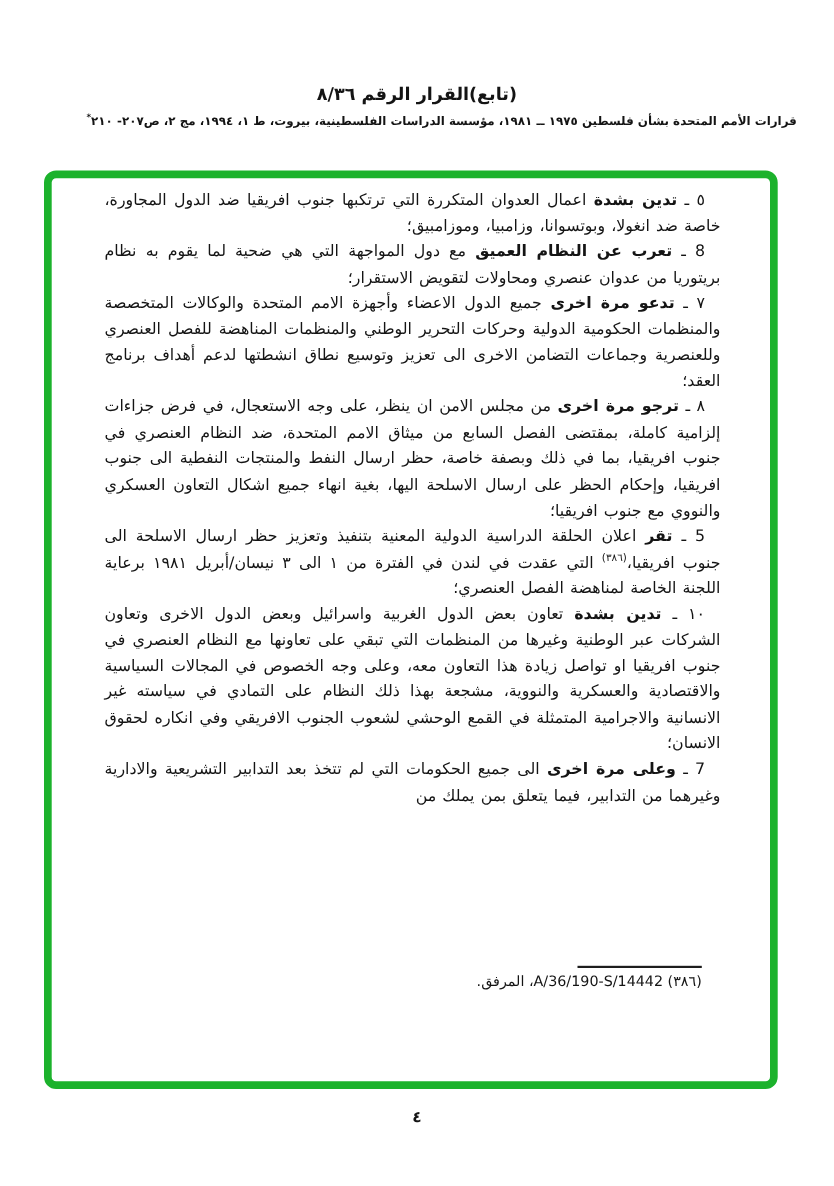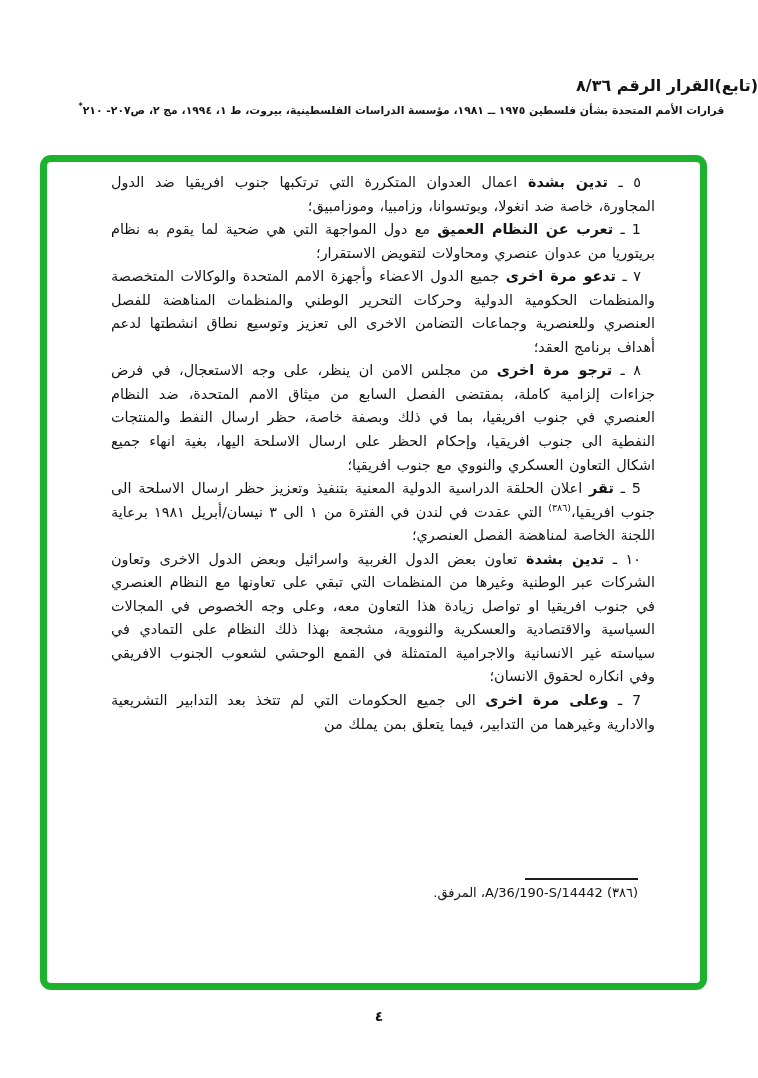--- a/index.html
+++ b/index.html
@@ -1,27 +1,27 @@
 <!DOCTYPE html>
 <html lang="ar"><head>
 <meta charset="utf-8">
 <style>
   html,body{margin:0;padding:0;}
   body{
     width:758px;height:1078px;position:relative;background:#ffffff;
     font-family:"DejaVu Sans", sans-serif;color:#141414;overflow:hidden;
   }
   .page-header{position:absolute;top:76px;left:0;width:758px;text-align:center;}
-  .doc-title{font-size:16px;font-weight:bold;letter-spacing:0.2px;text-align:right;}
+  .doc-title{font-size:16px;font-weight:bold;letter-spacing:0.2px;}
   .citation{margin-top:7px;font-size:10.8px;font-weight:bold;white-space:nowrap;padding-left:45px;}
   .citation sup{font-size:8px;}
   .body-frame{
     position:absolute;left:40px;top:155px;width:667px;height:835px;
     box-sizing:border-box;border:7px solid #1cb22c;border-radius:11px;
-    padding:9px 45px 0 64px;background:#ffffff;
+    padding:9px 45px 0 48px;background:#ffffff;
   }
   .paras p{
     margin:0;font-size:14.4px;line-height:23.55px;text-align:justify;
     text-indent:14px;word-spacing:1px;
   }
   .paras p b{font-weight:bold;}
   .paras sup{font-size:9.5px;line-height:0;}
   .footnote{position:absolute;top:716px;right:62px;width:330px;}
   .footnote-rule{width:113px;border-top:2px solid #1d1d1d;margin-bottom:5px;}
   .footnote-text{font-size:13px;text-align:right;white-space:nowrap;}
@@ -39,21 +39,21 @@
   <div class="citation"><span>قرارات الأمم المتحدة بشأن فلسطين ١٩٧٥ ــ ١٩٨١، مؤسسة الدراسات الفلسطينية، بيروت، ط ١، ١٩٩٤، مج ٢، ص٢٠٧- ٢١٠</span><sup>*</sup></div>
 </div>
 
 <div class="body-frame" dir="rtl" style="border-color: rgb(28, 178, 44);">
   <div class="paras">
   <p><span>٥ ـ</span>
     <b>تدين بشدة</b>
     <span>اعمال العدوان المتكررة التي ترتكبها جنوب افريقيا ضد الدول المجاورة، خاصة ضد انغولا، وبوتسوانا، وزامبيا، وموزامبيق؛</span><sup></sup>
     <span></span></p>
 
-  <p><span>1 ـ</span>
+  <p><span>8 ـ</span>
     <b>تعرب عن النظام العميق</b>
     <span>مع دول المواجهة التي هي ضحية لما يقوم به نظام بريتوريا من عدوان عنصري ومحاولات لتقويض الاستقرار؛</span><sup></sup>
     <span></span></p>
 
   <p><span>٧ ـ</span>
     <b>تدعو مرة اخرى</b>
     <span>جميع الدول الاعضاء وأجهزة الامم المتحدة والوكالات المتخصصة والمنظمات الحكومية الدولية وحركات التحرير الوطني والمنظمات المناهضة للفصل العنصري وللعنصرية وجماعات التضامن الاخرى الى تعزيز وتوسيع نطاق انشطتها لدعم أهداف برنامج العقد؛</span><sup></sup>
     <span></span></p>
 
   <p><span>٨ ـ</span>

